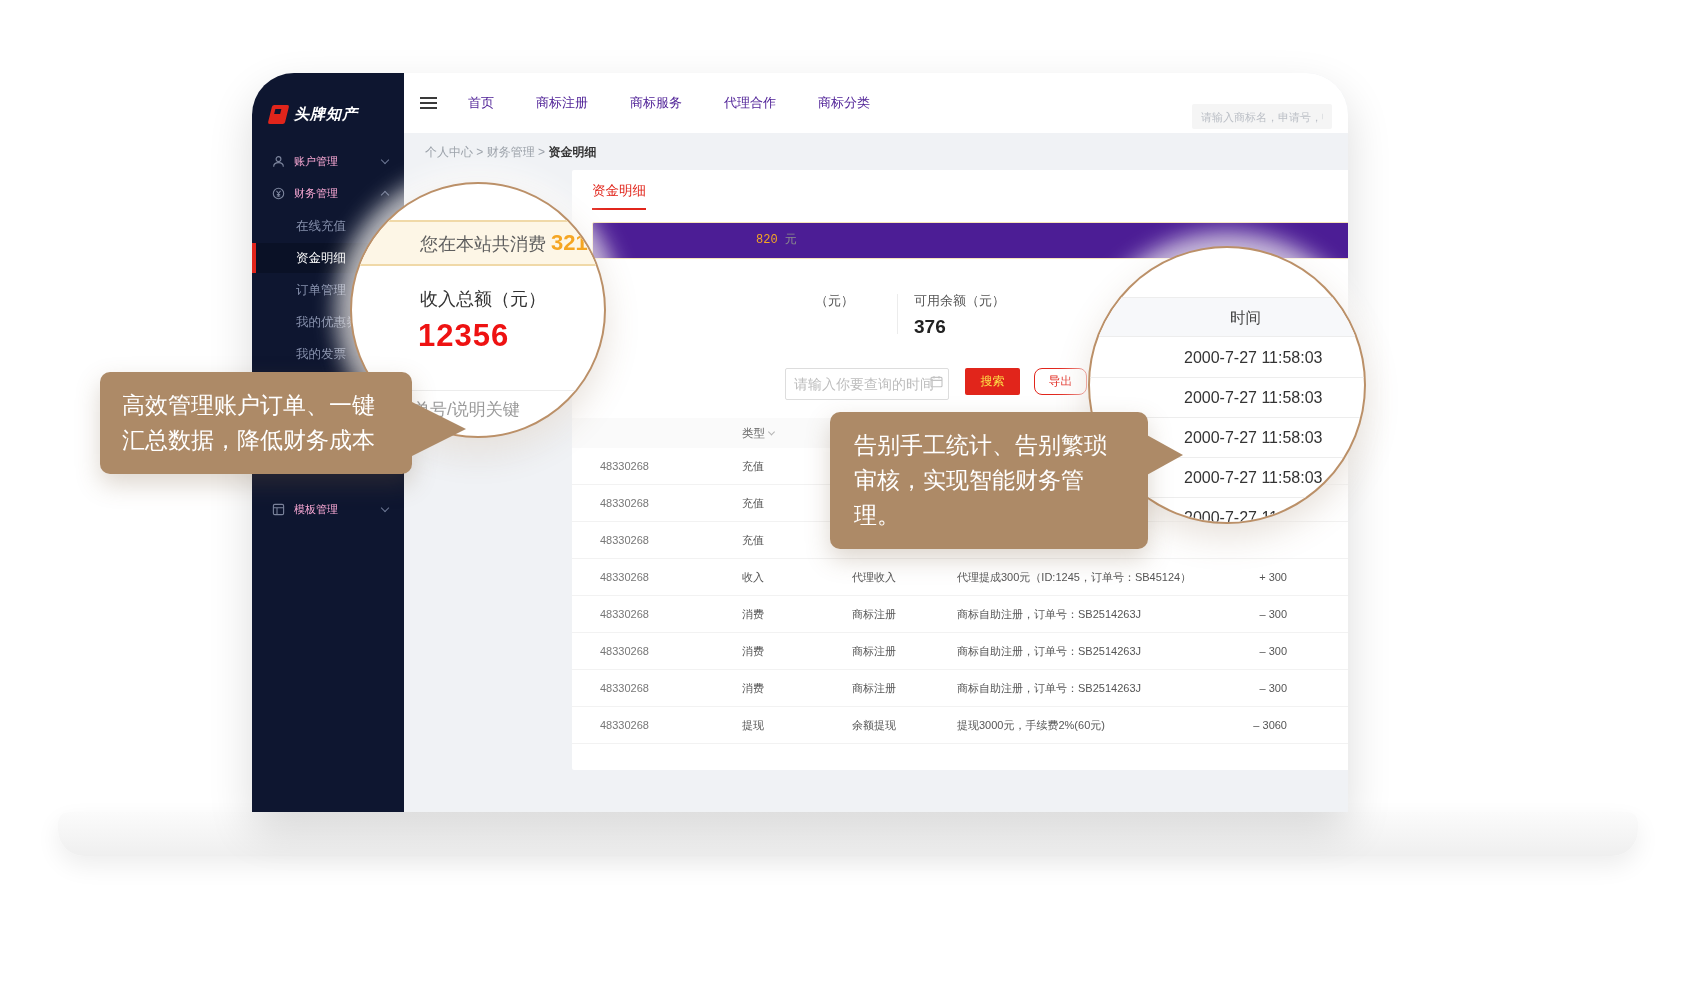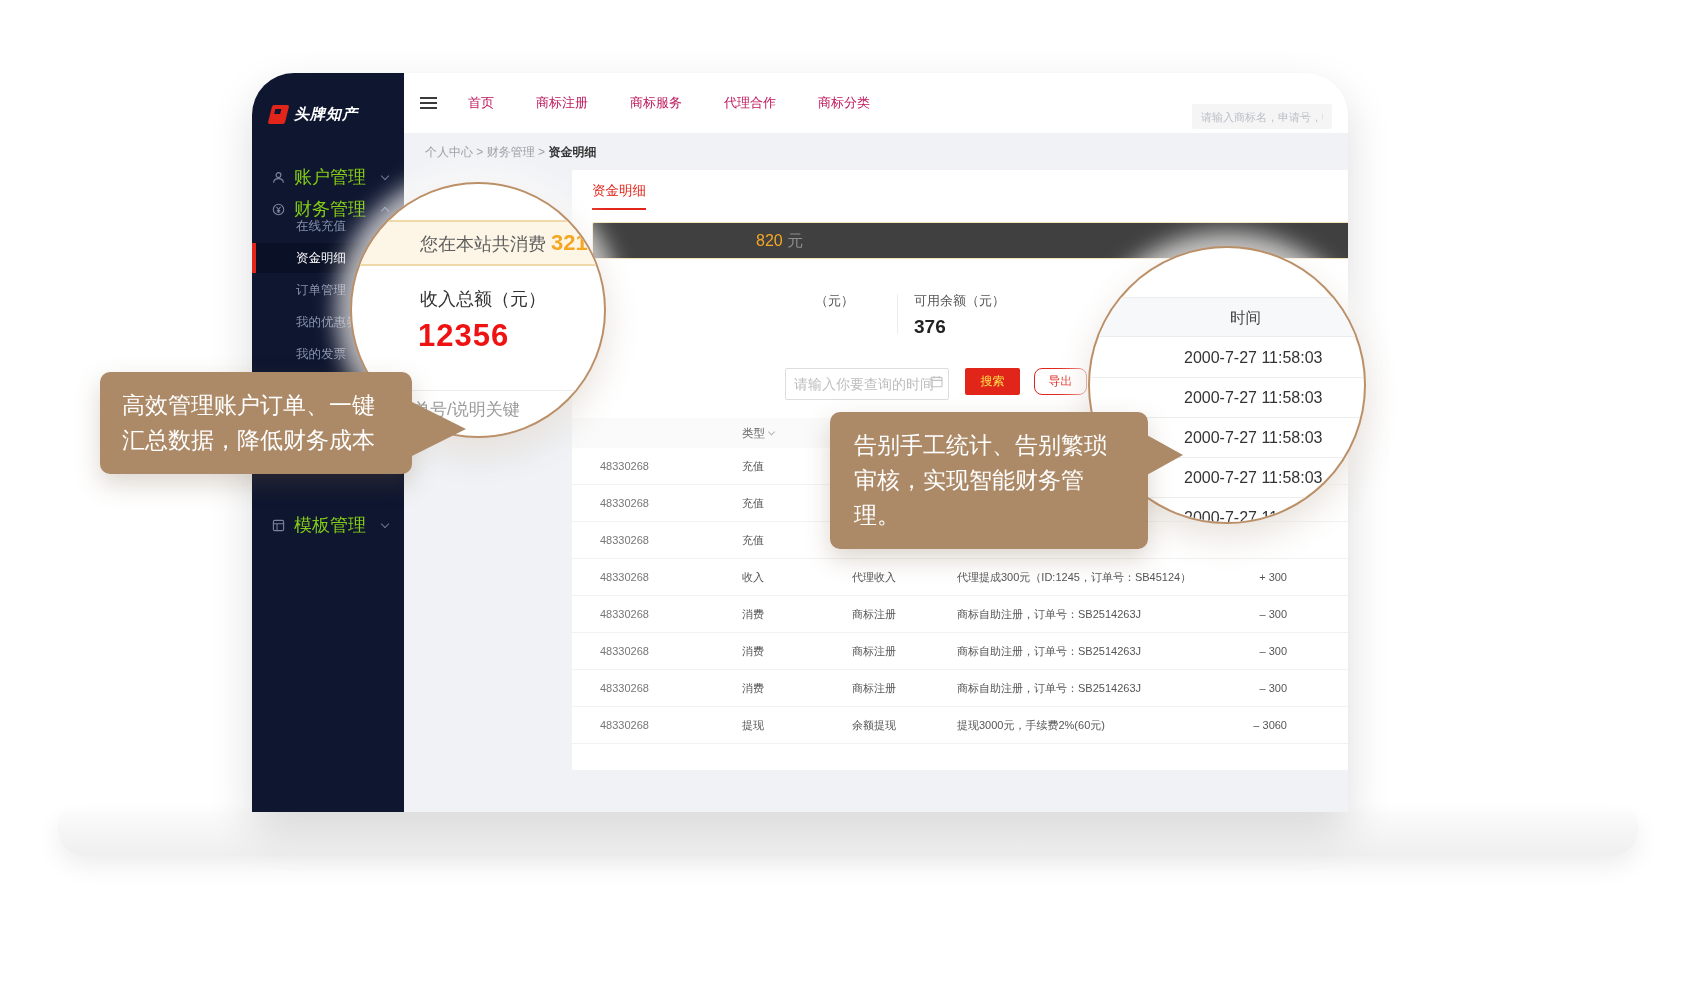--- a/index.html
+++ b/index.html
@@ -14,45 +14,45 @@
   .screen { position:absolute; left:252px; top:73px; width:1096px; height:739px;
             border-radius:42px 42px 0 0; overflow:hidden; background:#f0f2f5;
             box-shadow:0 18px 45px rgba(0,0,0,.14); }
 
   
   .sidebar { position:absolute; left:0; top:0; width:152px; height:100%; background:#0e1630; }
   .brand { position:absolute; left:18px; top:32px; display:flex; align-items:center; gap:7px; }
   .brand-mark { width:17px; height:19px; background:#e1251b; transform:skewX(-14deg); border-radius:2px; position:relative; }
   .brand-mark:after { content:""; position:absolute; left:4px; top:4px; width:6px; height:5px; background:#0e1630; }
   .brand-name { color:#fff; font-size:15px; font-weight:bold; font-style:italic; letter-spacing:1px; }
-  .m-item { position:absolute; left:0; width:152px; height:28px; display:flex; align-items:center; color:#84cc16; font-size:18px; cursor:pointer;margin-top:16px; }
+  .m-item { position:absolute; left:0; width:152px; height:28px; display:flex; align-items:center; color:#f9a8d4; font-size:11px; cursor:pointer; }
   .m-item .mi { margin-left:20px; margin-right:9px; width:13px; height:13px; opacity:.8; flex:none; }
   .chev { width:6px; height:6px; border-right:1.4px solid #6d7794; border-bottom:1.4px solid #6d7794; position:absolute; right:16px; }
   .chev.down { transform:rotate(45deg); margin-top:-3px; }
   .chev.up { transform:rotate(-135deg); margin-top:3px; }
   .s-item { position:absolute; left:0; width:152px; height:30px; line-height:30px; padding-left:44px; color:#8791ad; font-size:12.5px; cursor:pointer; }
   .s-item.active { background:#0a1126; color:#ffffff; }
   .s-item.active:before { content:""; position:absolute; left:0; top:0; width:4px; height:30px; background:#e1251b; }
 
   
   .main { position:absolute; left:152px; top:0; width:944px; height:100%; background:#f0f2f5; }
   .navbar { position:absolute; left:0; top:0; width:944px; height:60px; background:#ffffff; }
   .burger { position:absolute; left:16px; top:24px; width:17px; cursor:pointer; }
   .burger i { display:block; height:2px; background:#3a3a3a; margin-bottom:3px; }
   .nav-links { position:absolute; left:64px; top:0; height:60px; display:flex; align-items:center; gap:42px; }
-  .nav-link { font-size:13px; color:#be185d; cursor:pointer; }
+  .nav-link { font-size:13px; color:#4c1d95; cursor:pointer; }
   .nav-search { position:absolute; right:16px; top:31px; width:140px; height:25px; background:#f5f5f5; border:none; border-radius:2px; padding:0 9px; font-size:11px; color:#666; font-family:inherit; }
   .nav-search::placeholder { color:#bbbfc6; }
   .crumbs { position:absolute; left:21px; top:71px; font-size:12px; color:#9aa0a8; }
   .crumbs b { color:#333; font-weight:bold; }
 
   
   .card { position:absolute; left:168px; top:97px; width:910px; height:600px; background:#fff; border-radius:2px; overflow:hidden; }
   .tab { position:absolute; left:20px; top:12px; font-size:13.5px; color:#e1251b; padding-bottom:8px; border-bottom:2px solid #e1251b; }
-  .banner { position:absolute; left:20px; top:52px; width:870px; height:37px; background:#404040; border:1px solid #f6e3b8; border-radius:2px; line-height:35px; padding-left:163px; font-size:16px; color:#8c8c8c; }
+  .banner { position:absolute; left:20px; top:52px; width:870px; height:37px; background:#4c1d95; border:1px solid #f6e3b8; border-radius:2px; line-height:35px; padding-left:163px; font-size:12px; color:#8c8c8c;font-family:Liberation Mono, monospace; }
   .banner .frag { color:#f5a623; }
   .stat-l { font-size:13px; color:#555; }
   .stat-v { font-size:19px; font-weight:bold; color:#222; margin-top:6px; }
   .stat2 { position:absolute; left:243px; top:122px; }
   .stat3 { position:absolute; left:342px; top:122px; }
   .stat-div { position:absolute; left:325px; top:124px; width:1px; height:40px; background:#ececec; }
   .date-inp { position:absolute; left:213px; top:198px; width:164px; height:26px; border:1px solid #ddd; border-radius:2px; background:#fff; padding:15px 8px; font-size:14px; color:#666; font-family:inherit; }
   .date-inp::placeholder { color:#bdbdbd; }
   .cal { position:absolute; left:358px; top:205px; }
   .btn-search { position:absolute; left:393px; top:198px; width:55px; height:27px; background:#e1251b; color:#fde047; border:none; border-radius:2px; font-size:12px; font-family:inherit; cursor:pointer; }

